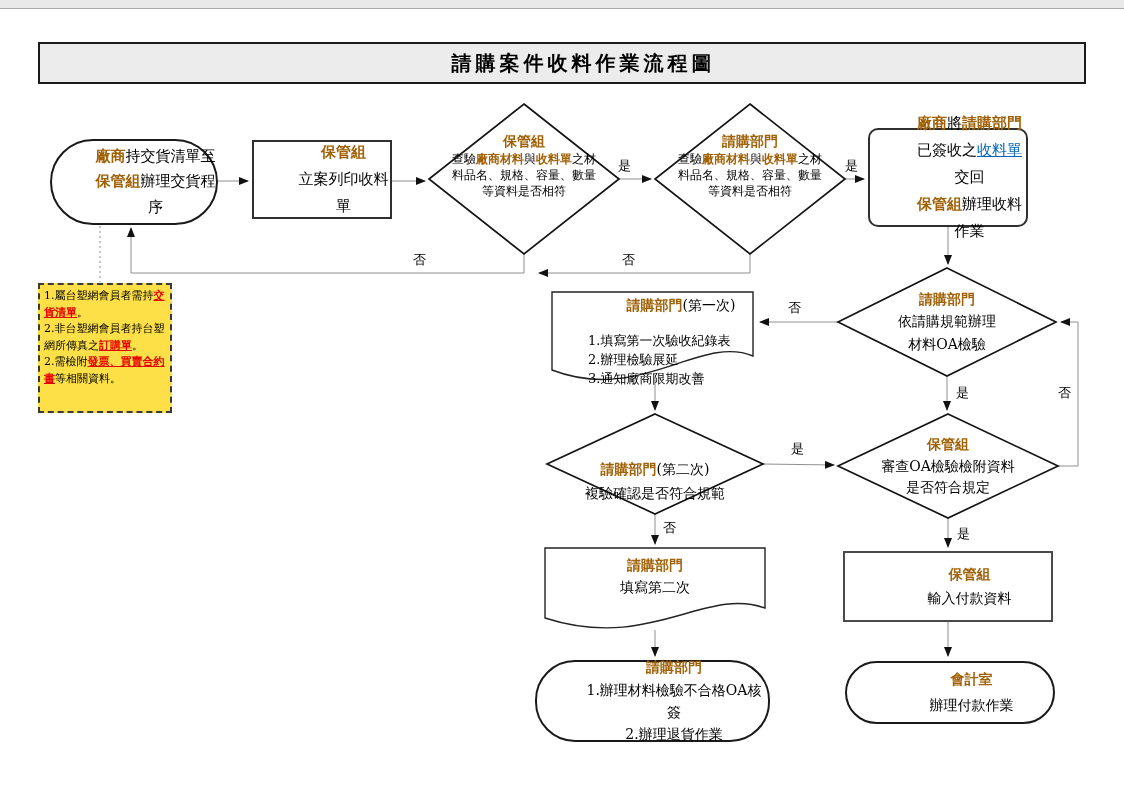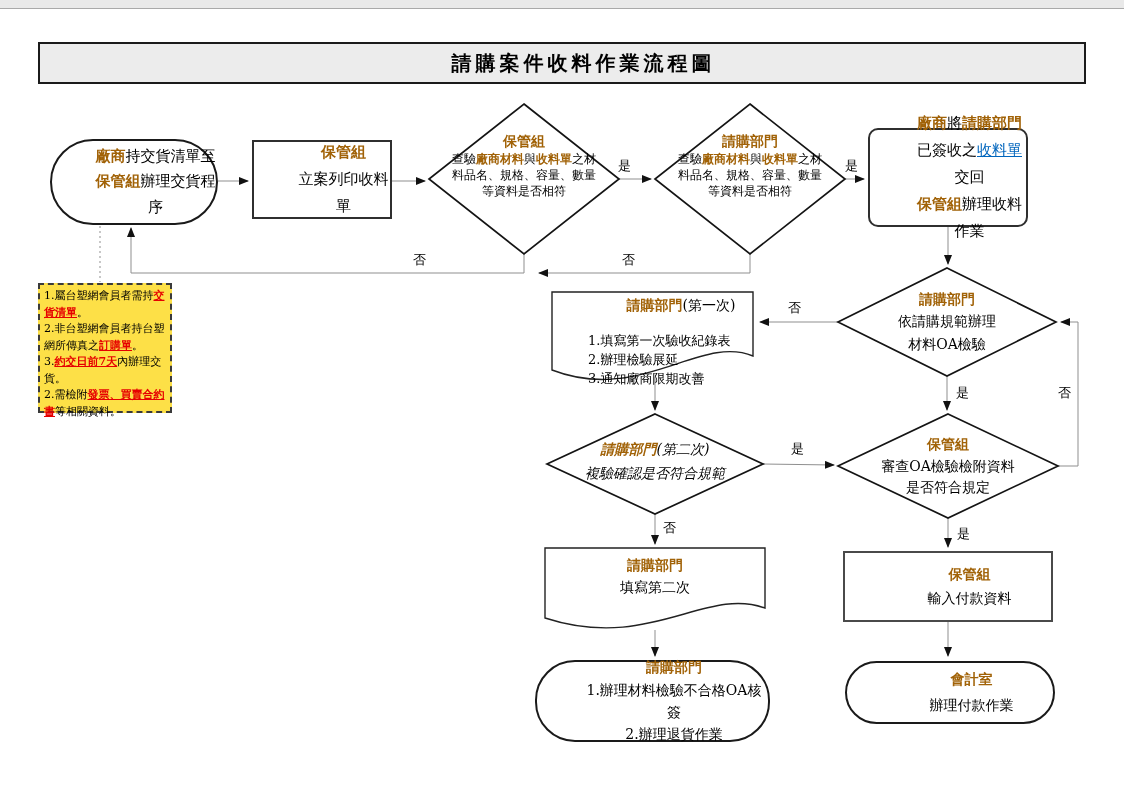--- a/index.html
+++ b/index.html
@@ -119,21 +119,21 @@
 
   <div class="doc-text" style="left:588px;top:297px;width:186px;">
     <div class="s14"><span class="red">請購部門</span><span>(第一次)</span></div>
     <div class="doc-items">
       <div>1.填寫第一次驗收紀錄表</div>
       <div>2.辦理檢驗展延</div>
       <div>3.通知廠商限期改善</div>
     </div>
   </div>
 
-  <div class="overlay" style="left:545px;top:438px;width:220px;line-height:1.7;font-style:italic;">
+  <div class="overlay" style="left:545px;top:458px;width:220px;line-height:1.7;">
     <div class="s14"><span class="red">請購部門</span><span>(第二次)</span></div>
     <div class="s14">複驗確認是否符合規範</div>
   </div>
 
   <div class="overlay" style="left:838px;top:434px;width:220px;line-height:1.55;">
     <div class="red dtitle">保管組</div>
     <div class="s14">審查OA檢驗檢附資料</div>
     <div class="s14">是否符合規定</div>
   </div>
 
@@ -154,21 +154,20 @@
   </div>
 
   <div class="shape stadium" style="left:845px;top:661px;width:210px;height:63px;border-radius:42px;line-height:1.8;">
     <div class="red s14">會計室</div>
     <div class="s14">辦理付款作業</div>
   </div>
 
   <div class="shape note">
     <div><span>1.屬台塑網會員者需持</span><span class="ritem">交貨清單</span><span>。</span></div>
     <div><span>2.非台塑網會員者持台塑網所傳真之</span><span class="ritem">訂購單</span><span>。</span></div>
-    <div><span>3.</span><span class="ritem">約交日前7天</span><span>內辦理交貨。</span></div>
     <div><span>2.需檢附</span><span class="ritem">發票、買賣合約書</span><span>等相關資料。</span></div>
   </div>
 
   <span class="lbl" style="left:618px;top:159px;">是</span>
   <span class="lbl" style="left:845px;top:159px;">是</span>
   <span class="lbl" style="left:413px;top:253px;">否</span>
   <span class="lbl" style="left:622px;top:253px;">否</span>
   <span class="lbl" style="left:788px;top:301px;">否</span>
   <span class="lbl" style="left:956px;top:386px;">是</span>
   <span class="lbl" style="left:1058px;top:386px;">否</span>

